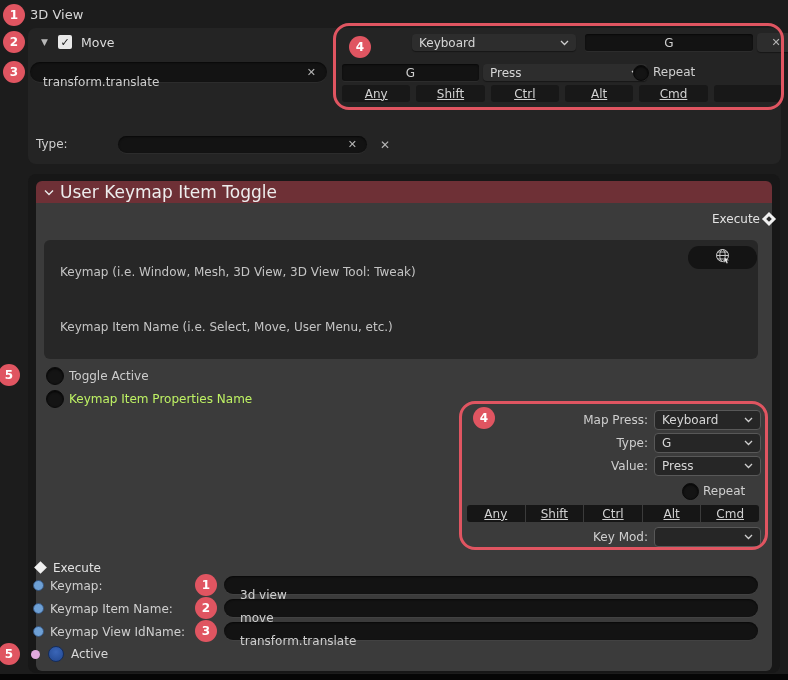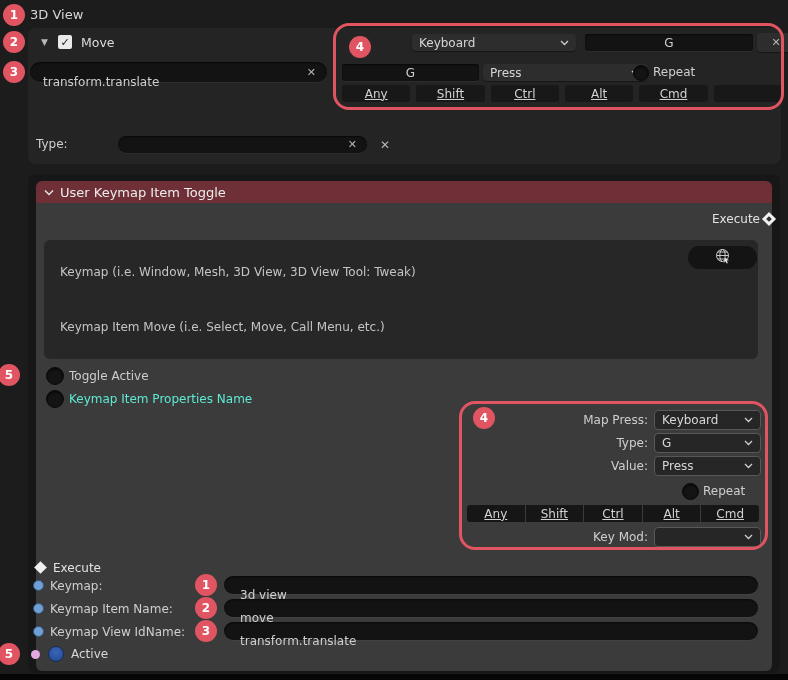--- a/index.html
+++ b/index.html
@@ -131,51 +131,51 @@
   </div>
   <div class="lbl xicon" style="left:380px;top:139px;font-size:12px;">✕</div>
 
   <div class="mainbox"></div>
   <div class="phead">
     <span class="chev" style="margin:0 6px 0 8px;">
         <svg width="10" height="7" viewBox="0 0 10 7">
           <path d="M1 1.5l4 4 4-4" fill="none" stroke="#e8e8e8" stroke-width="1.4"></path>
         </svg>
       </span>
-    <span style="font-size:13px;">User Keymap Item Toggle</span>
+    <span style="font-size:17px;">User Keymap Item Toggle</span>
   </div>
   <div class="pbody"></div>
 
   <div class="lbl" style="left:0;top:212px;width:760px;text-align:right;color:#e2e2e2;">Execute</div>
   <div class="diamond" style="left:764px;top:214px;width:10px;height:10px;">
       <span class="core"></span>
     </div>
 
   <div class="hints">
     <div>Keymap (i.e. Window, Mesh, 3D View, 3D View Tool: Tweak)</div>
-    <div>Keymap Item Move (i.e. Select, Move, Call Menu, etc.)</div>
+    <div>Keymap Item Name (i.e. Select, Move, User Menu, etc.)</div>
   </div>
   <div class="globebtn">
     <span>
       <svg width="18" height="18" viewBox="0 0 18 18">
         <g fill="none" stroke="#c9c9c9" stroke-width="1">
           <circle cx="8.5" cy="8.5" r="6"></circle>
           <ellipse cx="8.5" cy="8.5" rx="2.7" ry="6"></ellipse>
           <path d="M2.5 8.5h12M3.6 5h9.8M3.6 12h9.8"></path>
         </g>
         <path d="M10.2 10l5 3.2-2.2.5 1.1 2.2-1.6.7-1.1-2.2-1.6 1.5z" fill="#efefef" stroke="#222" stroke-width=".5"></path>
       </svg>
     </span>
   </div>
 
   <div class="ann" style="left:-2px;top:364px;">5</div>
   <div class="radio" style="left:46px;top:367px;width:16px;height:16px;"></div>
   <div class="lbl" style="left:69px;top:369px;color:#cdcdcd;">Toggle Active</div>
   <div class="radio" style="left:46px;top:390px;width:16px;height:16px;"></div>
-  <div class="lbl" style="left:69px;top:392px;color:#5eead4;">Keymap Item Properties Name</div>
+  <div class="lbl" style="left:69px;top:392px;color:#bef264;">Keymap Item Properties Name</div>
 
   <div class="redbox" style="left:459px;top:401px;width:303px;height:143px;"></div>
   <div class="ann" style="left:473px;top:407px;">4</div>
 
   <div class="lbl" style="left:500px;top:413px;width:148px;text-align:right;">Map Press:</div>
   <div class="dd dd2" style="left:654px;top:410px;width:91px;height:18px;">
     <span>Keyboard</span>
     <span class="chev">
         <svg width="9" height="6" viewBox="0 0 9 6">
           <path d="M1 1l3.5 3.5L8 1" fill="none" stroke="#cfcfcf" stroke-width="1.3"></path>

